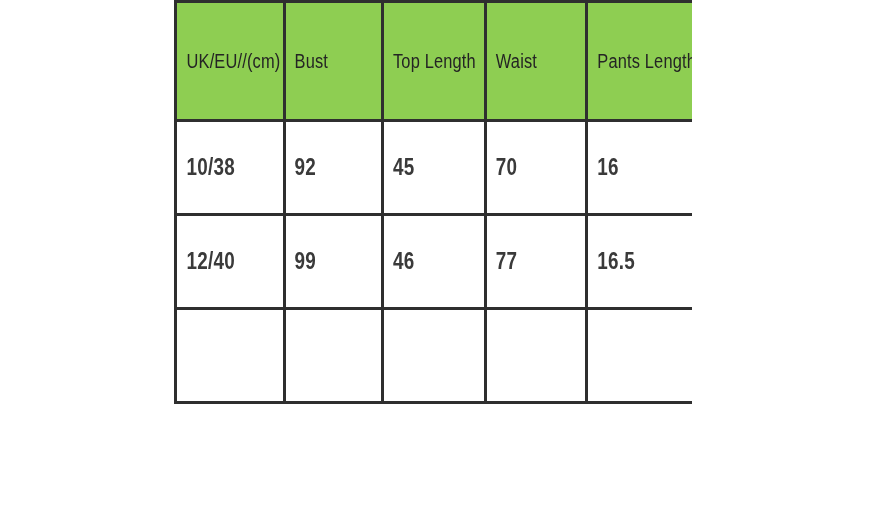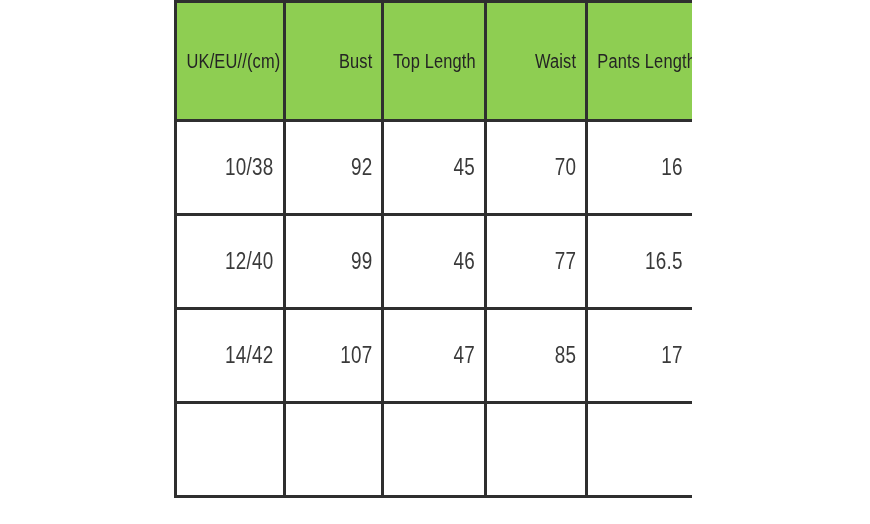--- a/index.html
+++ b/index.html
@@ -37,40 +37,40 @@
   table.size-chart col.c2 { width: 103px; }
   table.size-chart col.c3 { width: 101px; }
   table.size-chart col.c4 { width: 107px; }
 
   table.size-chart th,
   table.size-chart td {
     border-left: 3px solid #2f2f2f;
     border-right: 3px solid #2f2f2f;
     border-top: 3px solid #2f2f2f;
     border-bottom: 3px solid #2f2f2f;
-    text-align: right;
+    text-align: left;
     vertical-align: middle;
     font-stretch: condensed;
     padding: 0;
   }
 
   table.size-chart thead th {
     background: #8ece52;
     height: 116px;
     color: #242424;
     font-weight: 400;
     font-size: 20px;
     letter-spacing: 0.2px;
   }
 
   table.size-chart tbody td {
     background: #ffffff;
     height: 91px;
     color: #3a3a3a;
-    font-weight: 400;
+    font-weight: 700;
     font-size: 23px;
     letter-spacing: 0.3px;
   }
 
   .cell-text {
     display: block;
     transform: scaleX(0.82);
     white-space: nowrap;
   }
 </style>
@@ -135,37 +135,20 @@
           </td>
         <td>
             <span class="cell-text">77</span>
           </td>
         <td>
             <span class="cell-text">16.5</span>
           </td>
       </tr>
       <tr>
         <td>
-            <span class="cell-text">14/42</span>
-          </td>
-        <td>
-            <span class="cell-text">107</span>
-          </td>
-        <td>
-            <span class="cell-text">47</span>
-          </td>
-        <td>
-            <span class="cell-text">85</span>
-          </td>
-        <td>
-            <span class="cell-text">17</span>
-          </td>
-      </tr>
-      <tr>
-        <td>
             <span class="cell-text"></span>
           </td>
         <td>
             <span class="cell-text"></span>
           </td>
         <td>
             <span class="cell-text"></span>
           </td>
         <td>
             <span class="cell-text"></span>

